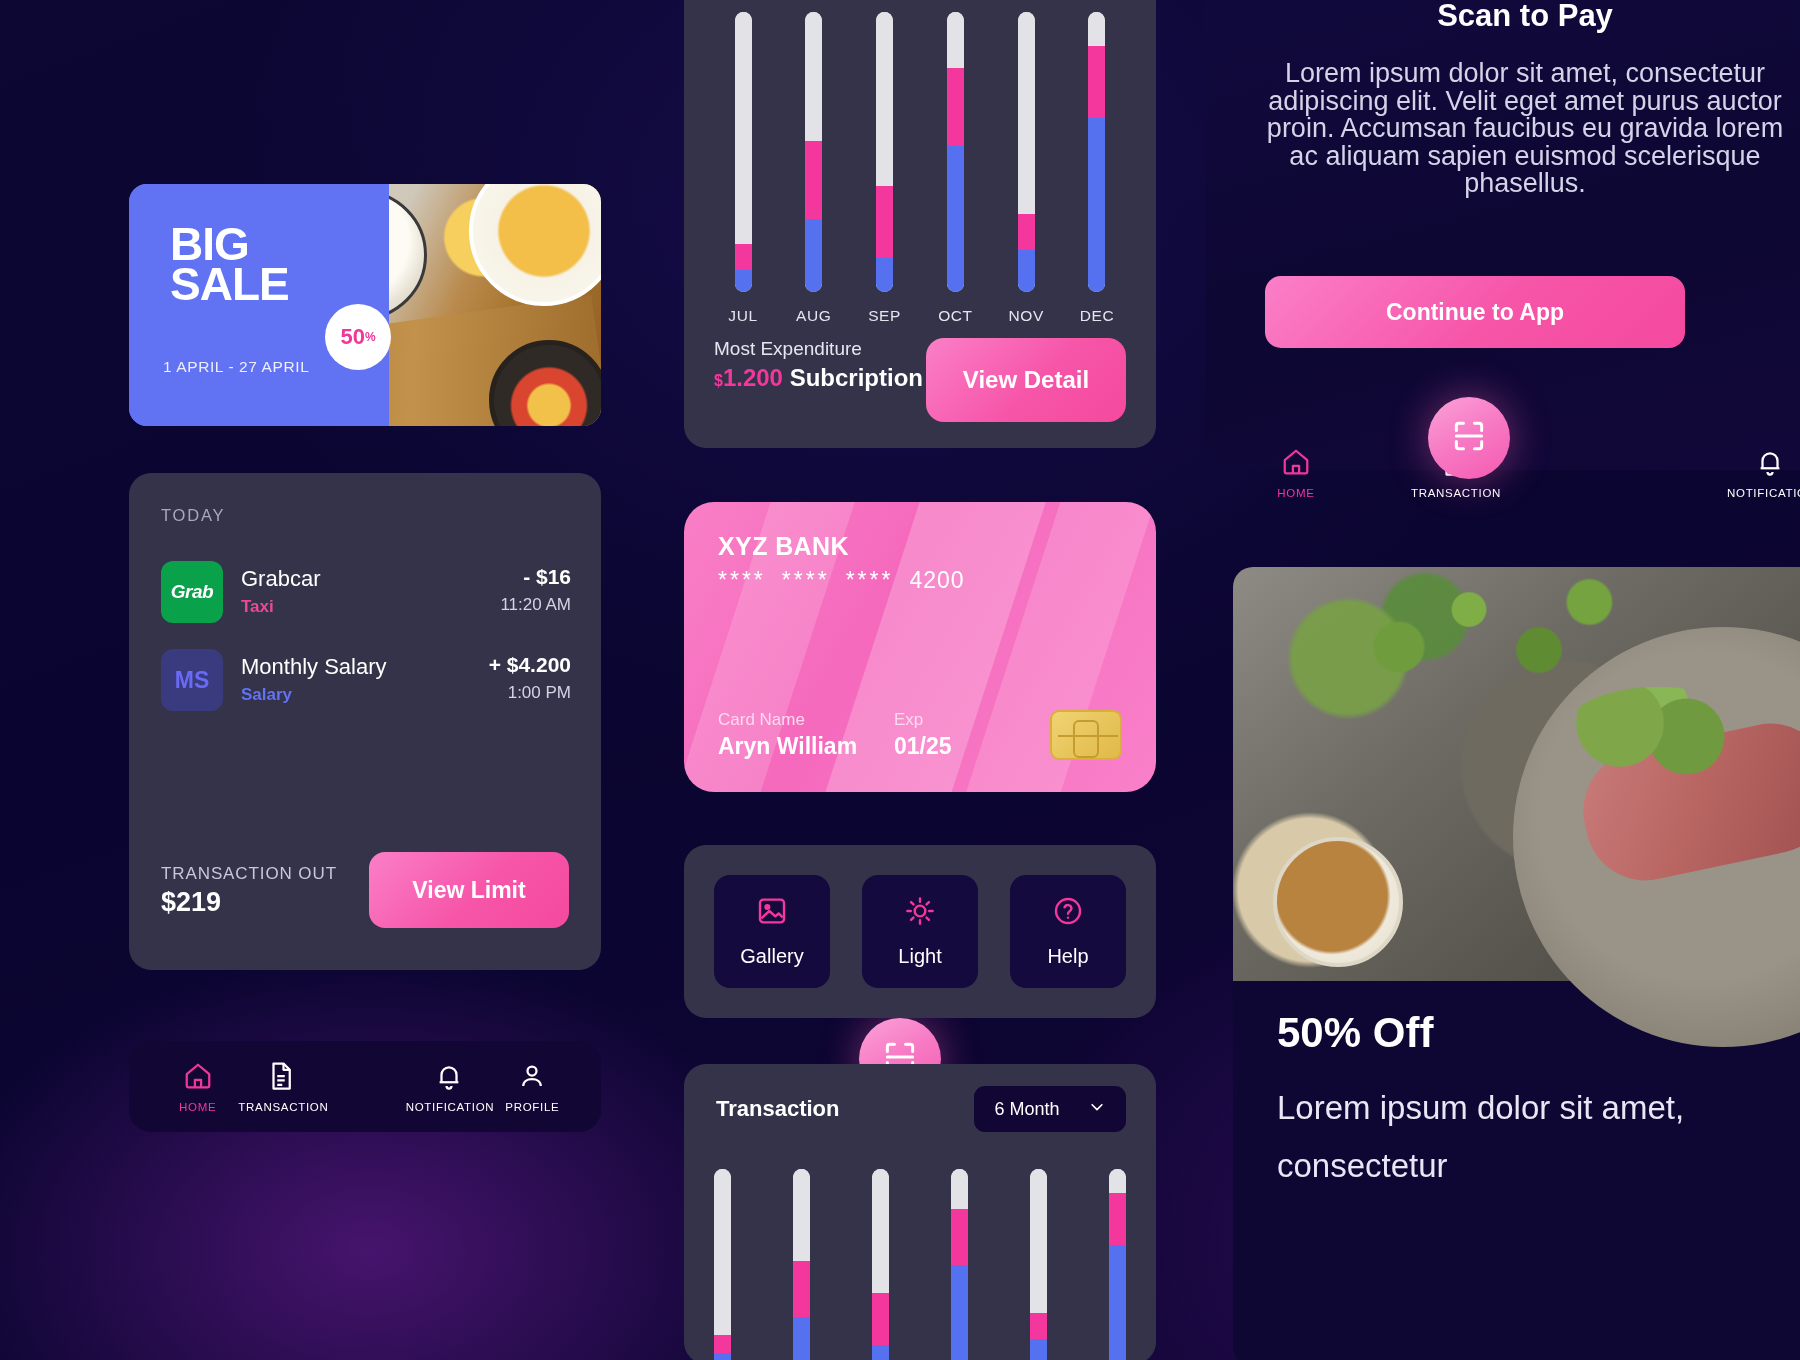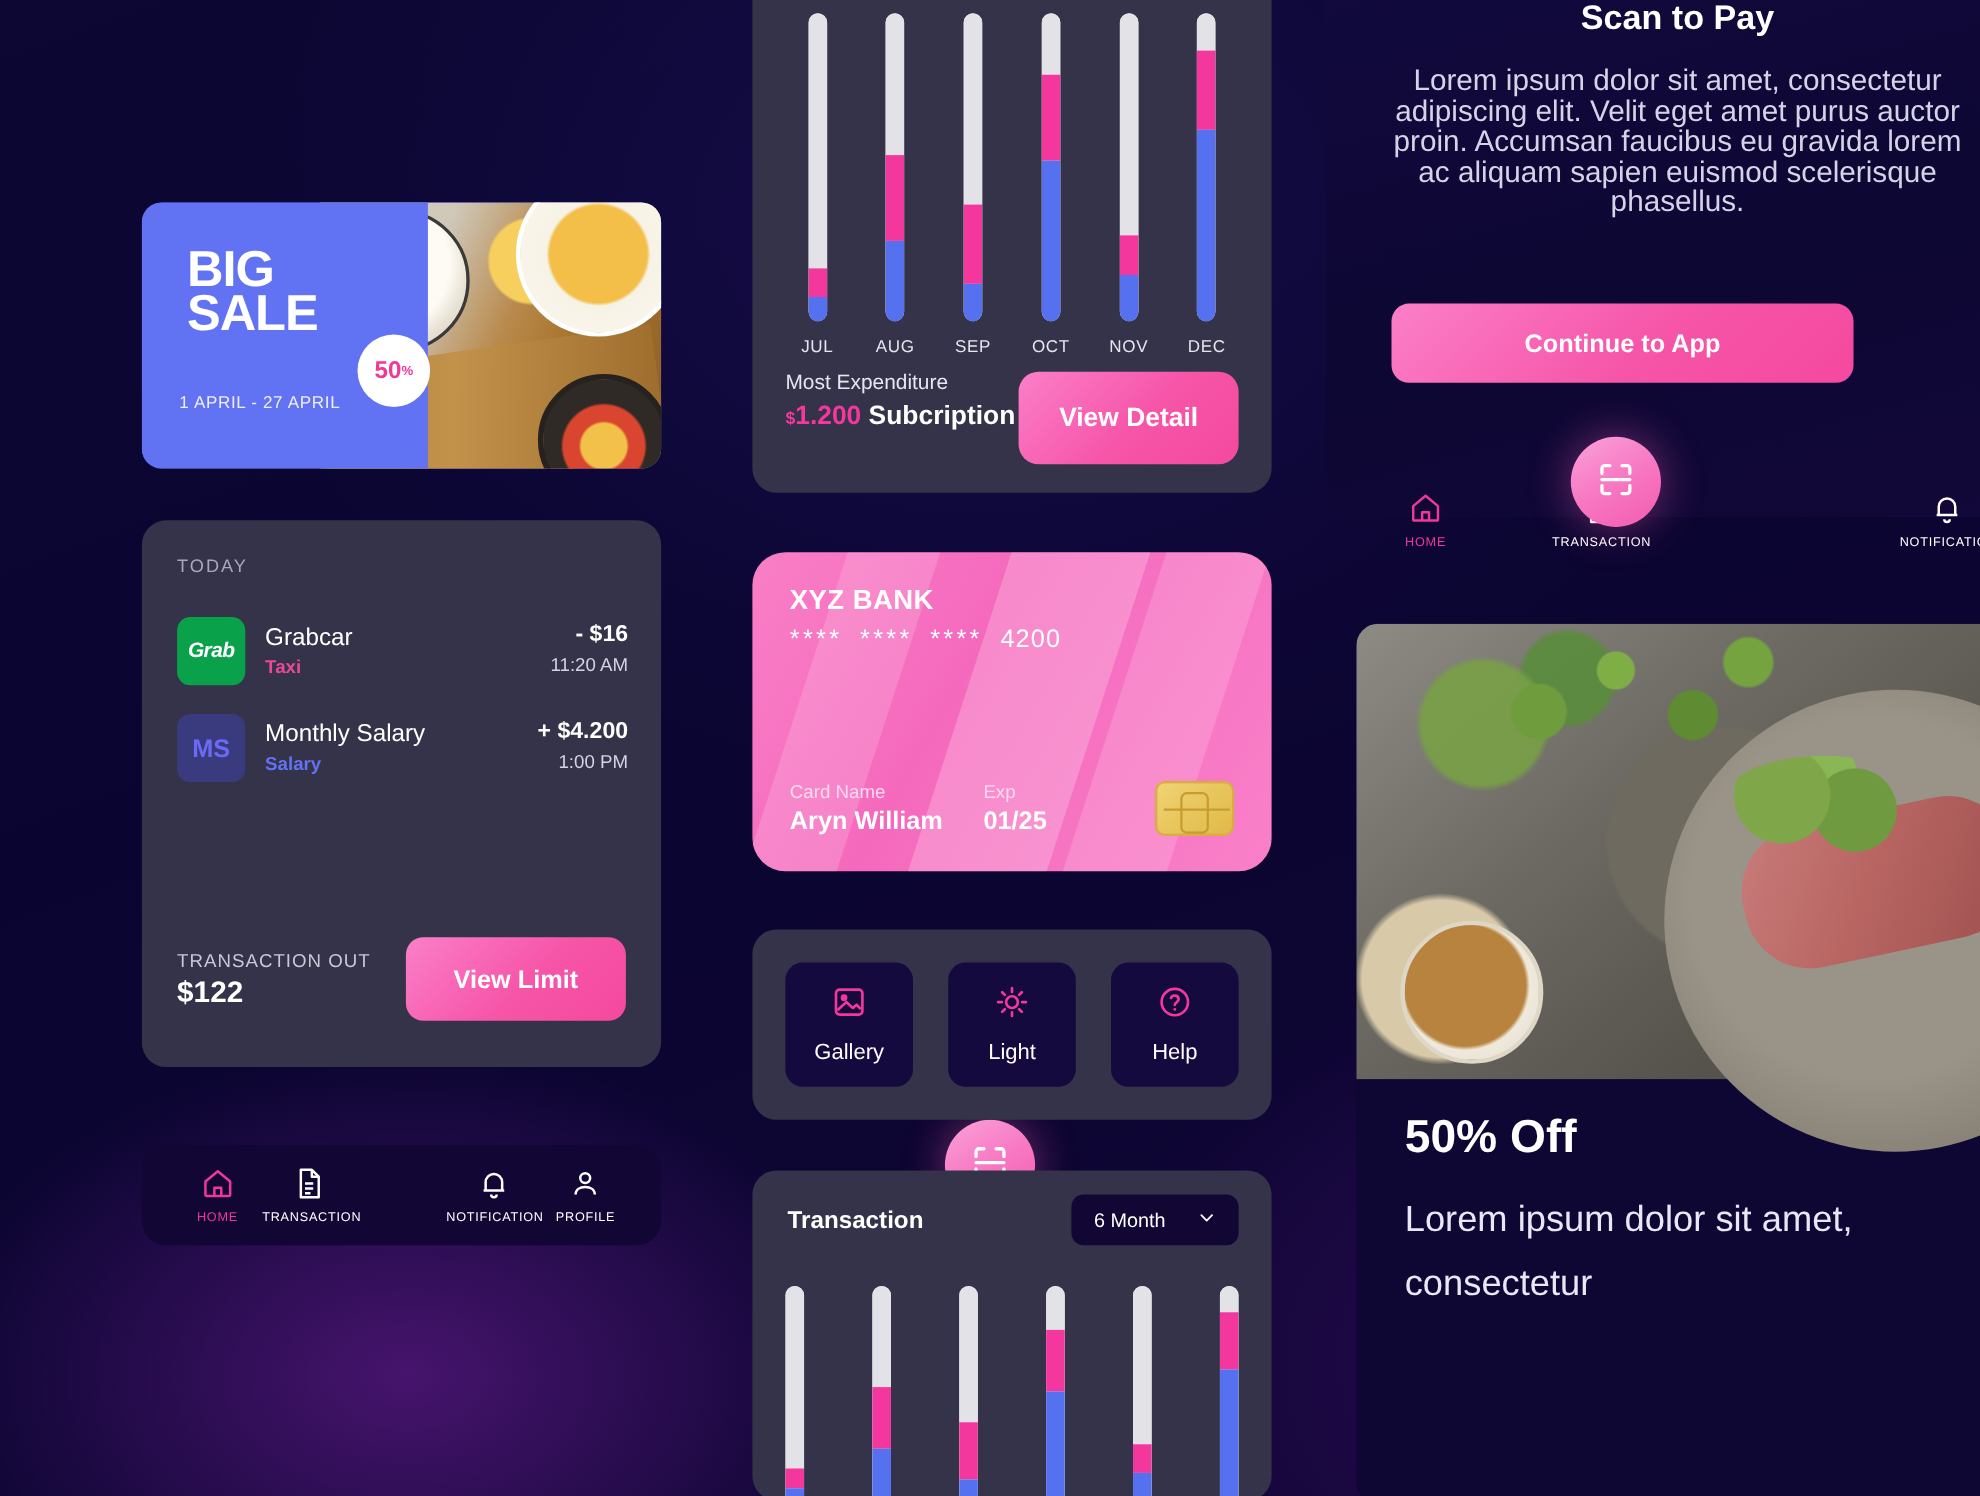--- a/index.html
+++ b/index.html
@@ -344,21 +344,21 @@
       </div>
       <div class="tx-right">
         <div class="tx-amt">+ $4.200</div>
         <div class="tx-time">1:00 PM</div>
       </div>
     </div>
   </div>
 
   <div class="limit-row">
     <div class="limit-label">TRANSACTION OUT</div>
-    <div class="limit-value">$122</div>
+    <div class="limit-value">$219</div>
     <button id="view-limit-btn" class="btn-pink">View Limit</button>
   </div>
 </div>
 
 <div id="left-nav">
   <div class="nav-item active">
     <span class="glyph">
       <svg width="30" height="30" viewBox="0 0 24 24" fill="none" stroke="#f0379a" stroke-width="1.8" stroke-linejoin="round">
         <path d="M3 10.5 12 3l9 7.5V20a1 1 0 0 1-1 1H4a1 1 0 0 1-1-1z"></path>
         <path d="M9.5 21v-6h5v6"></path>

